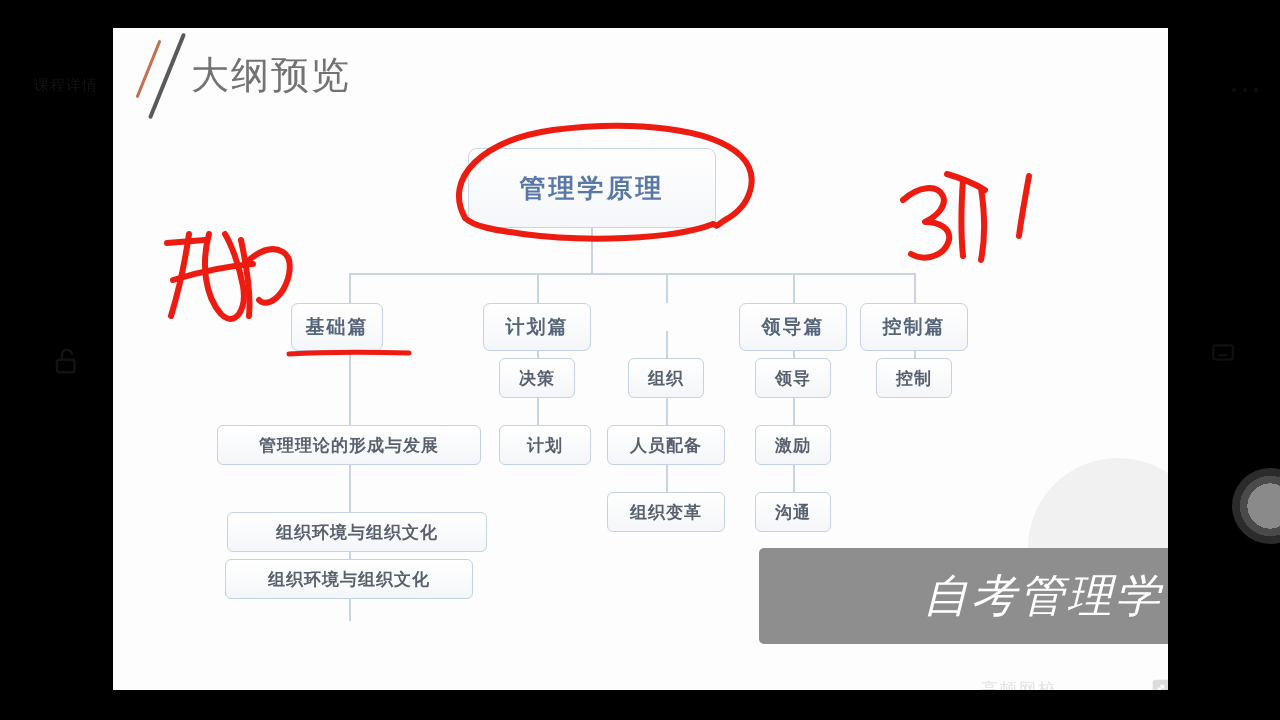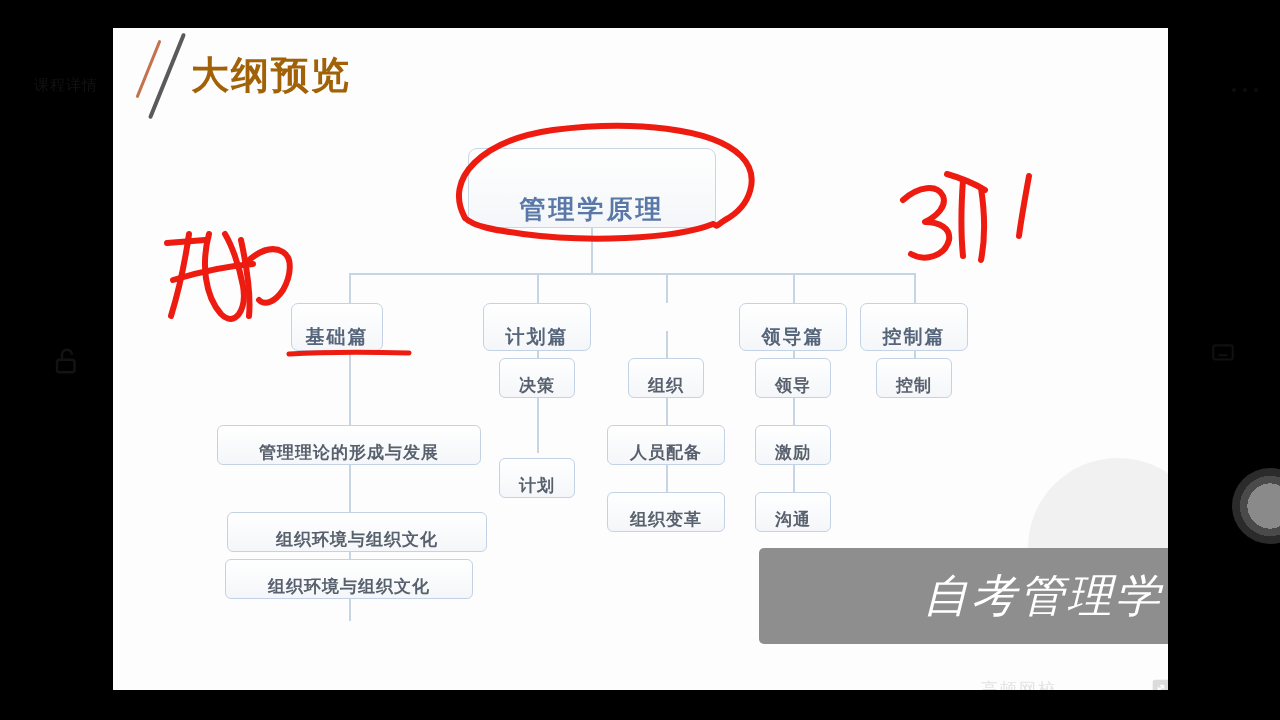--- a/index.html
+++ b/index.html
@@ -46,33 +46,33 @@
     position: absolute; left: 113px; top: 28px;
     width: 1055px; height: 662px;
     background: #fdfdfd;
     overflow: hidden;
   }
   .slash { position:absolute; width:4px; border-radius:2px; transform-origin: 50% 50%; }
   .slash-a { left: 34px; top: 10px; height: 62px; background:#c4734f; transform: rotate(22deg); width:3px; }
   .slash-b { left: 52px; top: 2px; height: 92px; background:#5a5a5a; transform: rotate(22deg); }
   .slide-title {
     position: absolute; left: 78px; top: 22px;
-    font-size: 38px; font-weight: bold; letter-spacing: 2px;
-    color: #a16207;
+    font-size: 38px; font-weight: normal; letter-spacing: 2px;
+    color: #737373;
     font-family: "DejaVu Sans", "Liberation Sans", sans-serif;
   }
 
   
   .node {
     position: absolute;
     background: linear-gradient(180deg,#ffffff 0%, #f4f6f9 100%);
     border: 1px solid #c3d2e4;
     border-radius: 7px;
     color: #5c6b80;
-    display: flex; align-items: flex-end; justify-content: center;
+    display: flex; align-items: center; justify-content: center;
     white-space: nowrap;
     font-family: Liberation Mono, monospace;
     font-weight: bold;
   }
   .node.root {
     color: #5978a8; font-size: 26px; letter-spacing: 3px;
     border-color: #c9d6e6; border-radius: 9px;
   }
   .node.branch { font-size: 19px; letter-spacing: 2px; color:#56657a; }
   .node.leaf   { font-size: 17px; letter-spacing: 1px; color:#57606c; border-radius:6px; }
@@ -189,21 +189,21 @@
     <div class="node leaf" style="left:114px; top:464px; width:260px; height:40px;margin-top:20px;">
       <span>组织环境与组织文化</span>
     </div>
     <div class="node leaf" style="left:112px; top:531px; width:248px; height:40px;">
       <span>组织环境与组织文化</span>
     </div>
 
     <div class="node leaf" style="left:386px; top:330px; width:76px; height:40px;">
       <span>决策</span>
     </div>
-    <div class="node leaf" style="left:386px; top:397px; width:76px; height:40px;margin-top:33px;">
+    <div class="node leaf" style="left:386px; top:397px; width:92px; height:40px;">
       <span>计划</span>
     </div>
 
     <div class="node leaf" style="left:515px; top:330px; width:76px; height:40px;">
       <span>组织</span>
     </div>
     <div class="node leaf" style="left:494px; top:397px; width:118px; height:40px;">
       <span>人员配备</span>
     </div>
     <div class="node leaf" style="left:494px; top:464px; width:118px; height:40px;">

